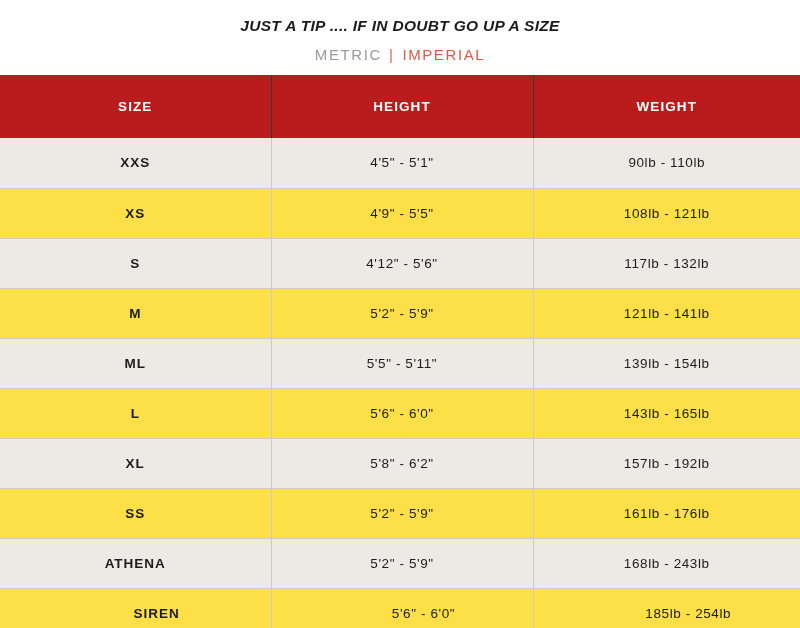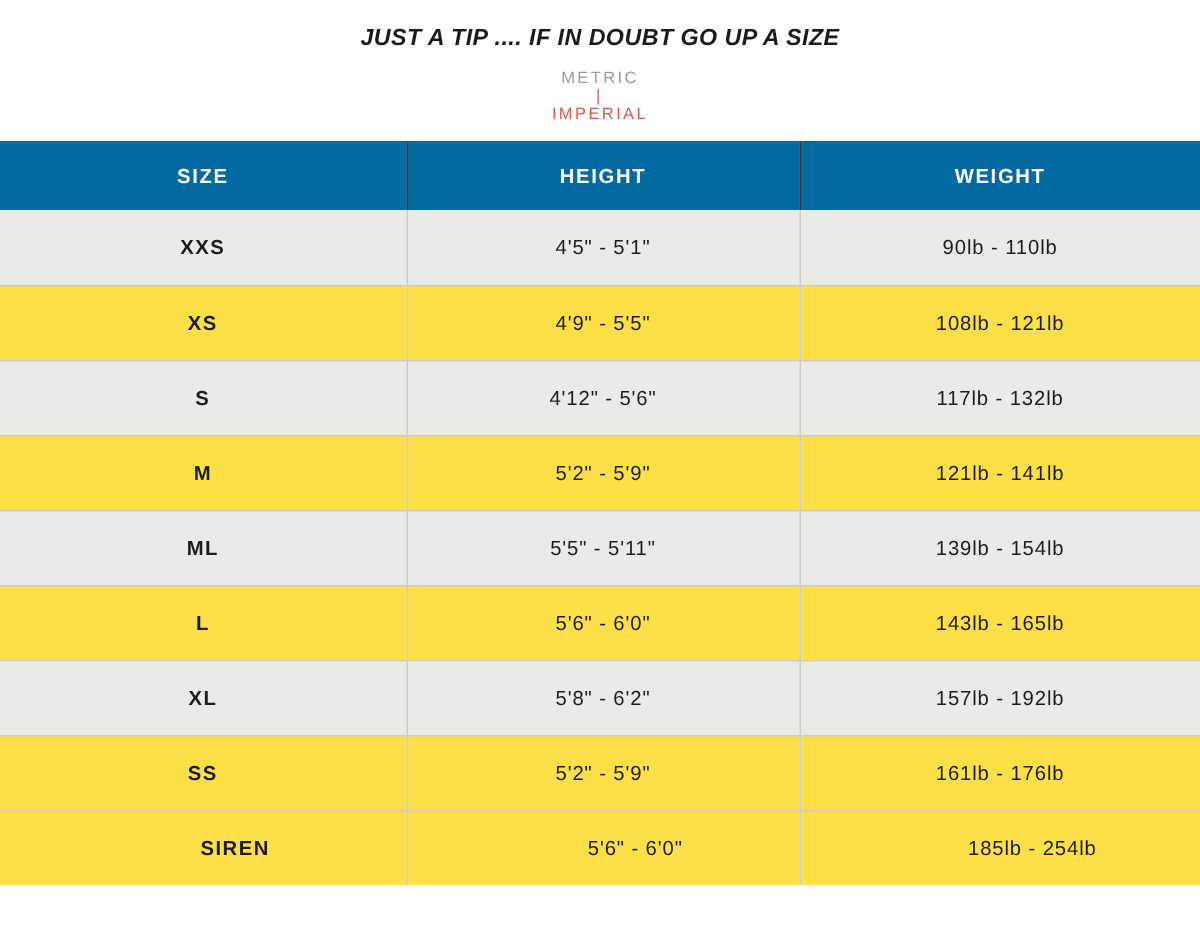--- a/index.html
+++ b/index.html
@@ -26,52 +26,51 @@
     margin-top: 17px;
     font-size: 15.5px;
     font-weight: bold;
     font-style: italic;
     letter-spacing: 0.3px;
     color: #1b1b1b;
   }
   .unit-toggle {
     margin-top: 11px;
     margin-bottom: 12px;
-    font-size: 11px;
+    font-size: 15px;
     letter-spacing: 1.6px;
     display: flex;
     align-items: center;
     justify-content: space-between;
-    flex-direction: column;
   }
   .unit-toggle .unit {
     cursor: pointer;
   }
   .unit-metric {
     color: #9a9a9a;
   }
   .unit-sep {
     color: #d96055;
     margin: 0 8px 0 7px;
   }
   .unit-imperial {
     color: #d9594c;
   }
   table {
     border-collapse: collapse;
     width: 800px;
     table-layout: fixed;
   }
   thead th {
-    background: #0369a1;
+    background: #b91c1c;
     color: #ffffff;
     font-size: 13.5px;
     font-weight: bold;
     letter-spacing: 1.1px;
-    height: 46px;
+    height: 63px;
     text-align: center;
     border-right: 1px solid #3a3637;
     box-sizing: border-box;
   }
   thead th:last-child {
     border-right: none;
   }
   tbody td {
     height: 50px;
     text-align: center;
@@ -162,20 +161,25 @@
       <tr class="odd">
         <td class="size-cell">XL</td>
         <td>5'8" - 6'2"</td>
         <td>157lb - 192lb</td>
       </tr>
       <tr class="even">
         <td class="size-cell">SS</td>
         <td>5'2" - 5'9"</td>
         <td>161lb - 176lb</td>
       </tr>
+      <tr class="odd">
+        <td class="size-cell">ATHENA</td>
+        <td>5'2" - 5'9"</td>
+        <td>168lb - 243lb</td>
+      </tr>
       <tr class="even">
         <td class="size-cell">SIREN</td>
         <td>5'6" - 6'0"</td>
         <td>185lb - 254lb</td>
       </tr>
     </tbody>
   </table>
 
 </div>
 

